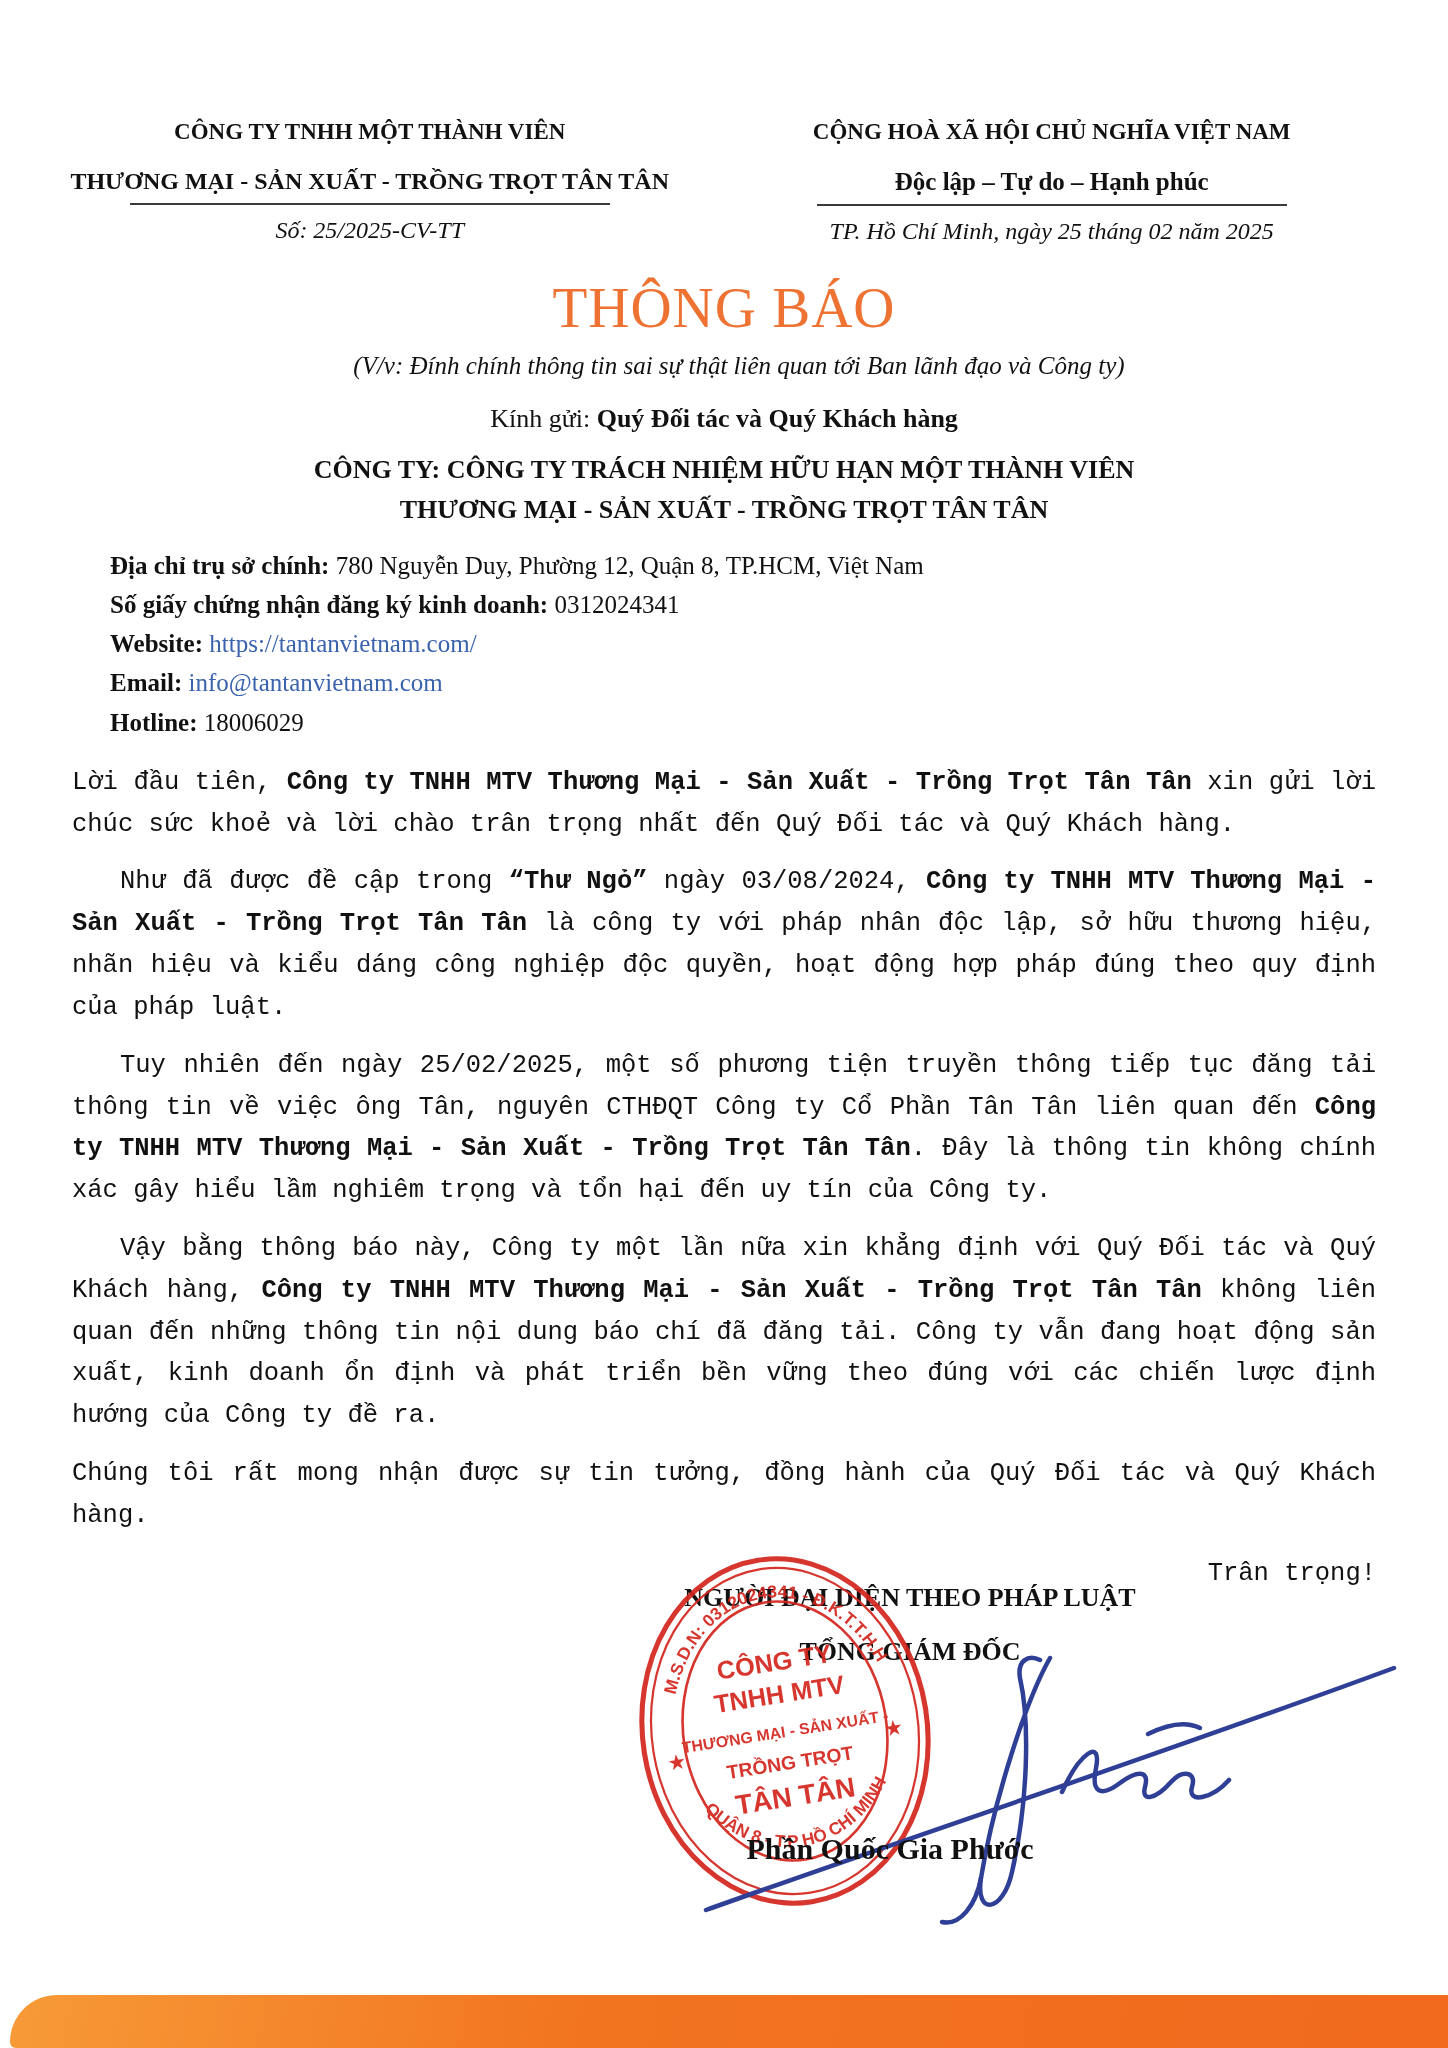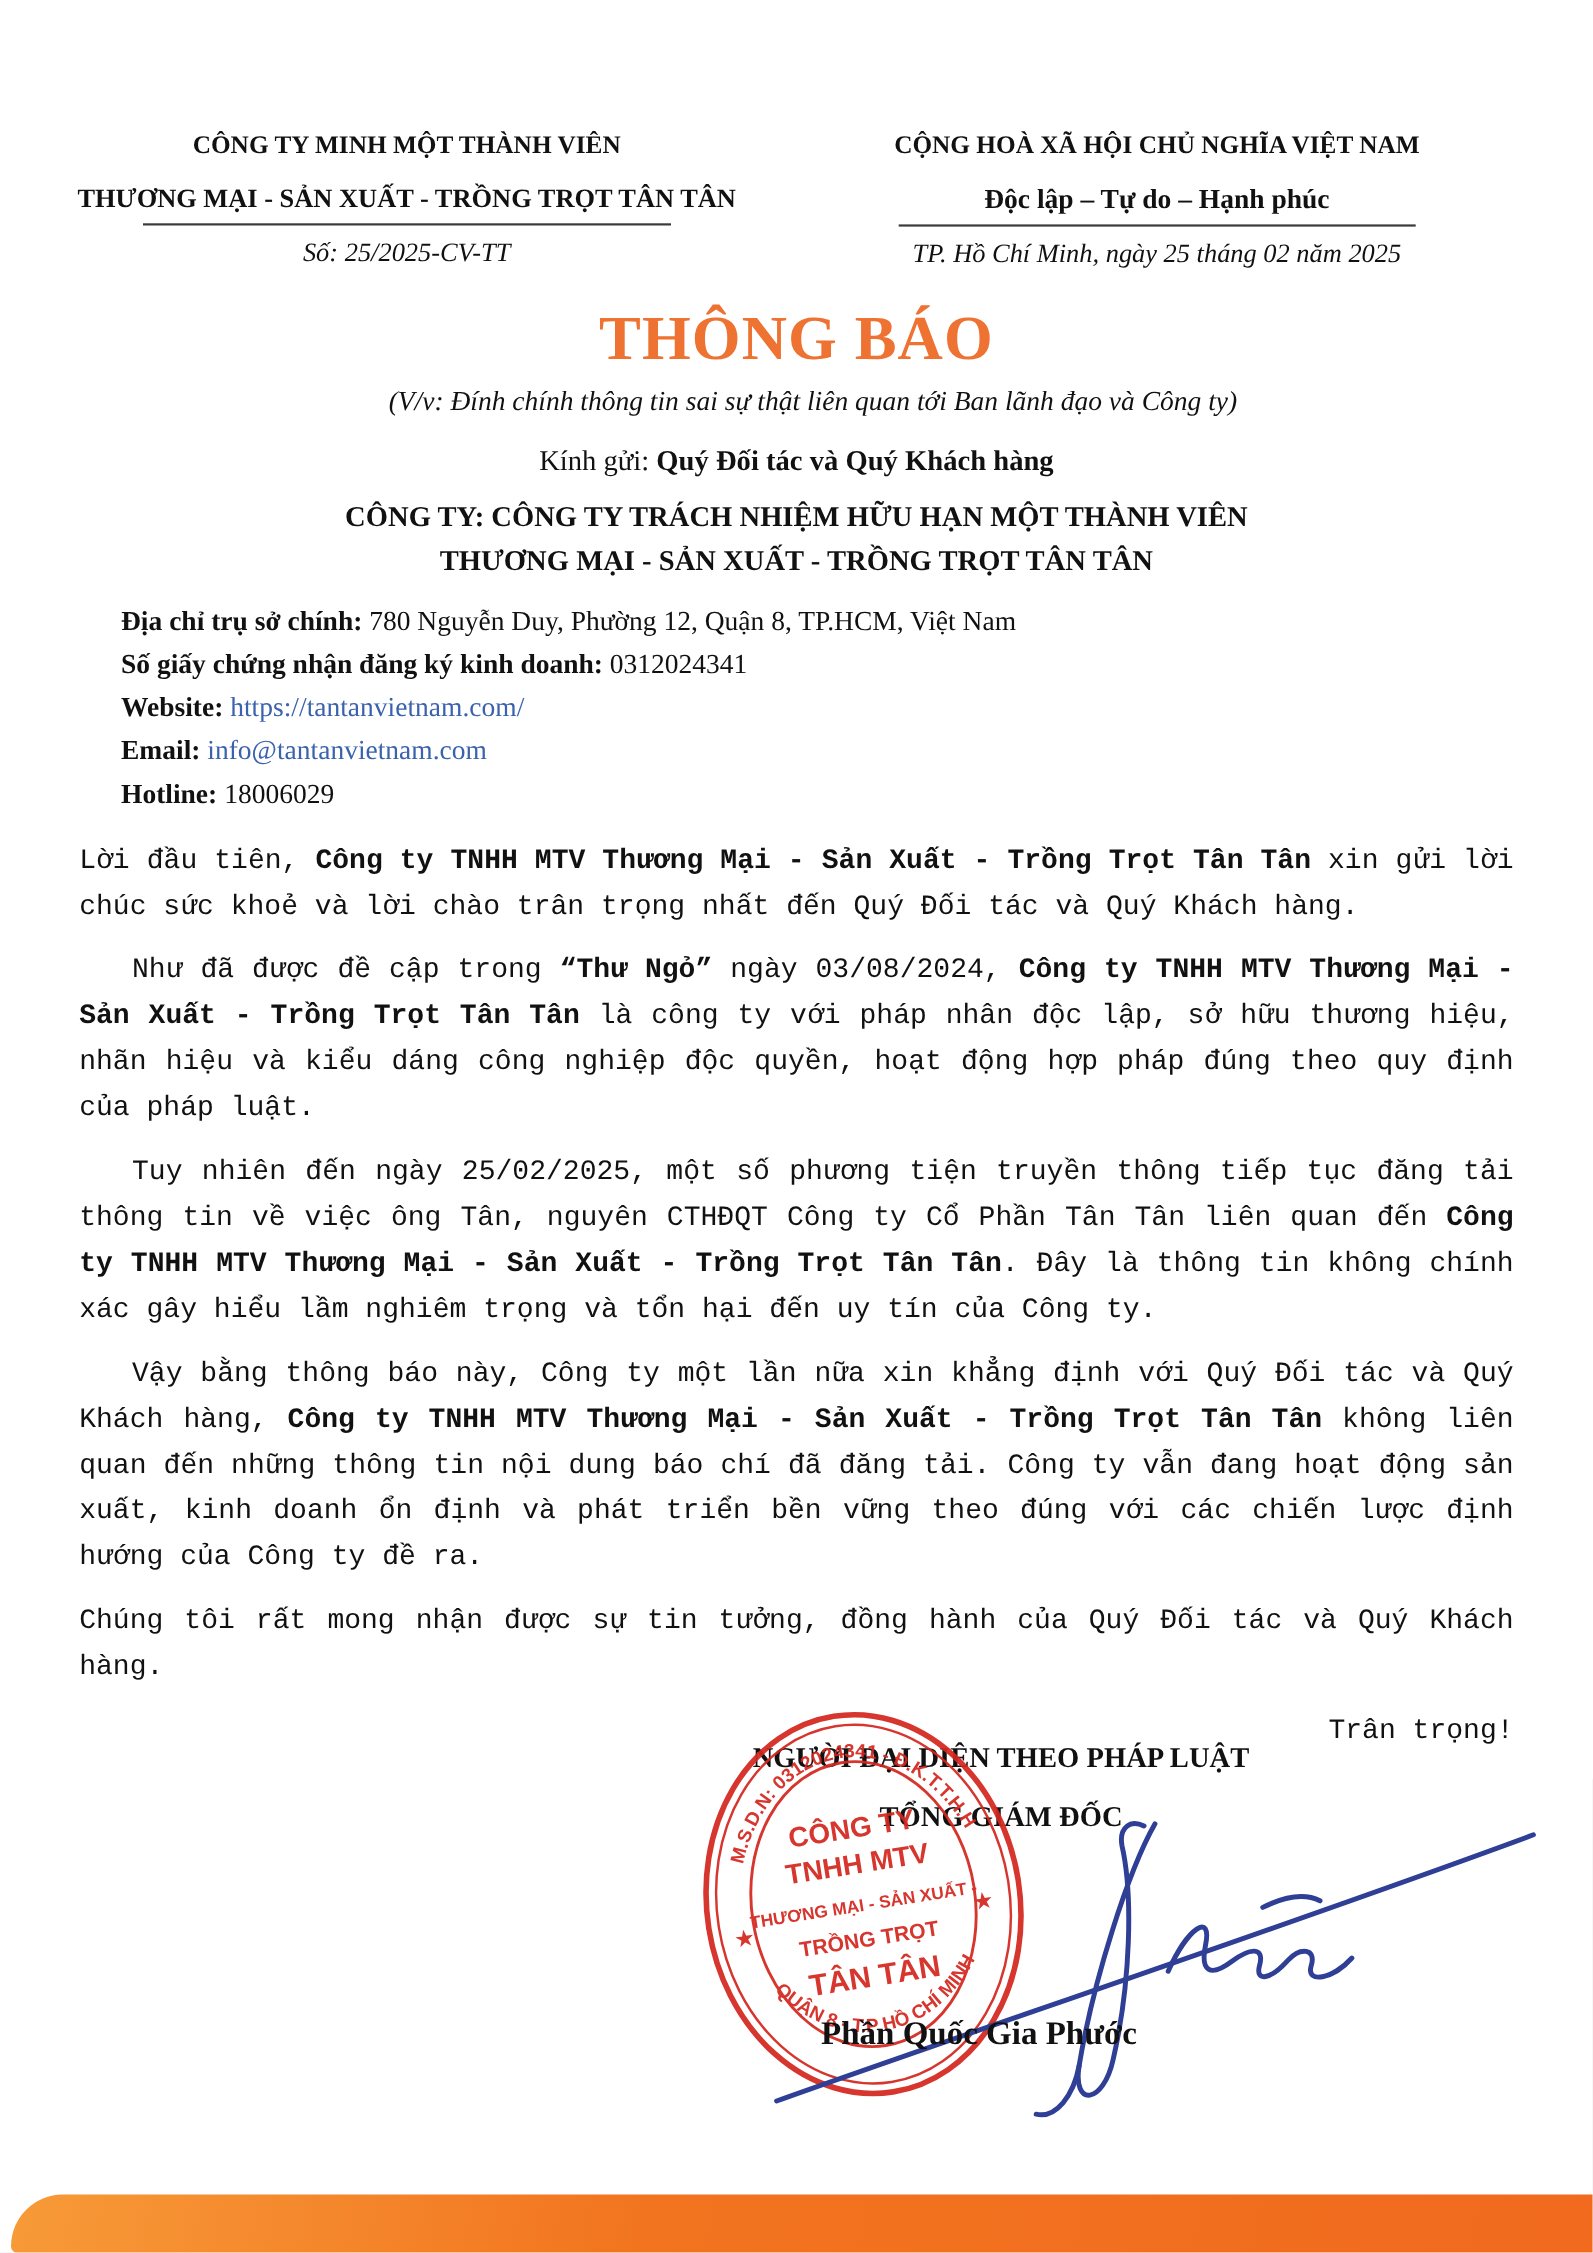--- a/index.html
+++ b/index.html
@@ -12,21 +12,21 @@
   .hcol{text-align:center;}
   .hcol-left{width:46%;}
   .hcol-right{width:54%;}
   .hline1{font-weight:bold;font-size:23px;line-height:1.0;}
   .hline2{font-weight:bold;font-size:24px;line-height:1.0;margin-top:26px;}
   .hrule{height:0;border-bottom:2px solid #3a3a3a;margin:10px auto 0 auto;}
   .hrule-left{width:480px;}
   .hrule-right{width:470px;}
   .hsub{font-style:italic;font-size:24px;margin-top:12px;}
   
-  .title{ text-align:center;font-weight:bold;font-size:57px;letter-spacing:1px;margin-top:30px;}
+  .title{ text-align:center;font-weight:normal;font-size:57px;letter-spacing:1px;margin-top:30px;}
   .subtitle{text-align:center;font-style:italic;font-size:25px;margin-top:12px;padding-left:30px;}
   .greeting{text-align:center;font-size:26px;margin-top:24px;}
   .company-head{text-align:center;font-weight:bold;font-size:26px;line-height:1.55;margin-top:16px;}
   
   .info{margin:22px 70px 0 110px;font-size:25px;}
   .info-row{margin-top:13px;line-height:1.05;}
   .info-row b{font-weight:bold;}
   .doc-link{text-decoration:none;}
   
   .bodytext{margin:26px 72px 0 72px;font-size:25.5px;text-align:justify;font-family:Liberation Mono, monospace;}
@@ -50,21 +50,21 @@
     background:linear-gradient(100deg,#f79a38 0%,#f2741f 40%,#f16a1e 100%);
   }
 </style>
 </head>
 <body>
 
 <div class="page">
 
   <div class="header">
     <div class="hcol hcol-left">
-      <div class="hline1">CÔNG TY MINH MỘT THÀNH VIÊN</div>
+      <div class="hline1">CÔNG TY TNHH MỘT THÀNH VIÊN</div>
       <div class="hline2">THƯƠNG MẠI - SẢN XUẤT - TRỒNG TRỌT TÂN TÂN</div>
       <div class="hrule hrule-left"></div>
       <div class="hsub">Số: 25/2025-CV-TT</div>
     </div>
     <div class="hcol hcol-right">
       <div class="hline1">CỘNG HOÀ XÃ HỘI CHỦ NGHĨA VIỆT NAM</div>
       <div class="hline2" style="font-size:25px;">Độc lập – Tự do – Hạnh phúc</div>
       <div class="hrule hrule-right"></div>
       <div class="hsub">TP. Hồ Chí Minh, ngày 25 tháng 02 năm 2025</div>
     </div>

